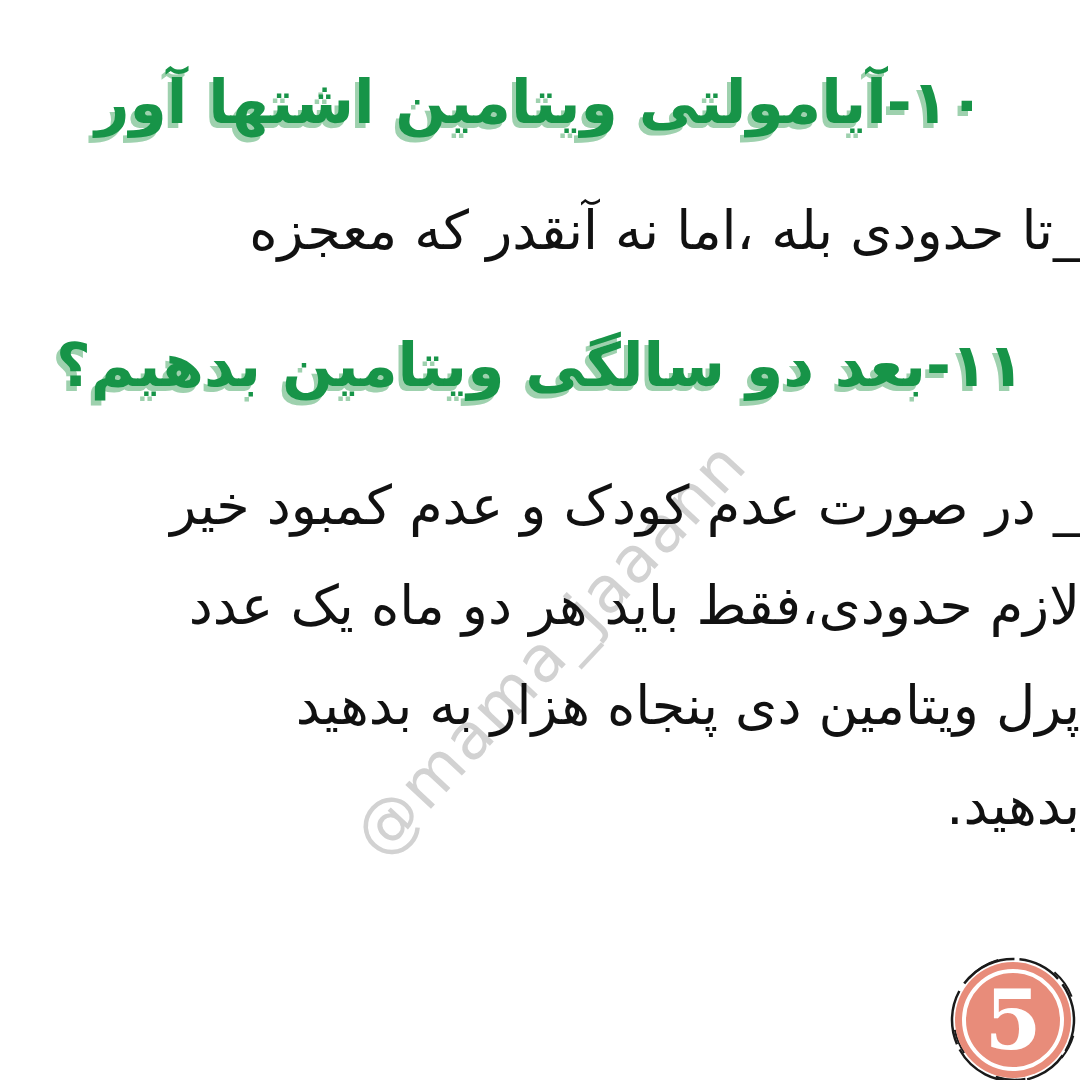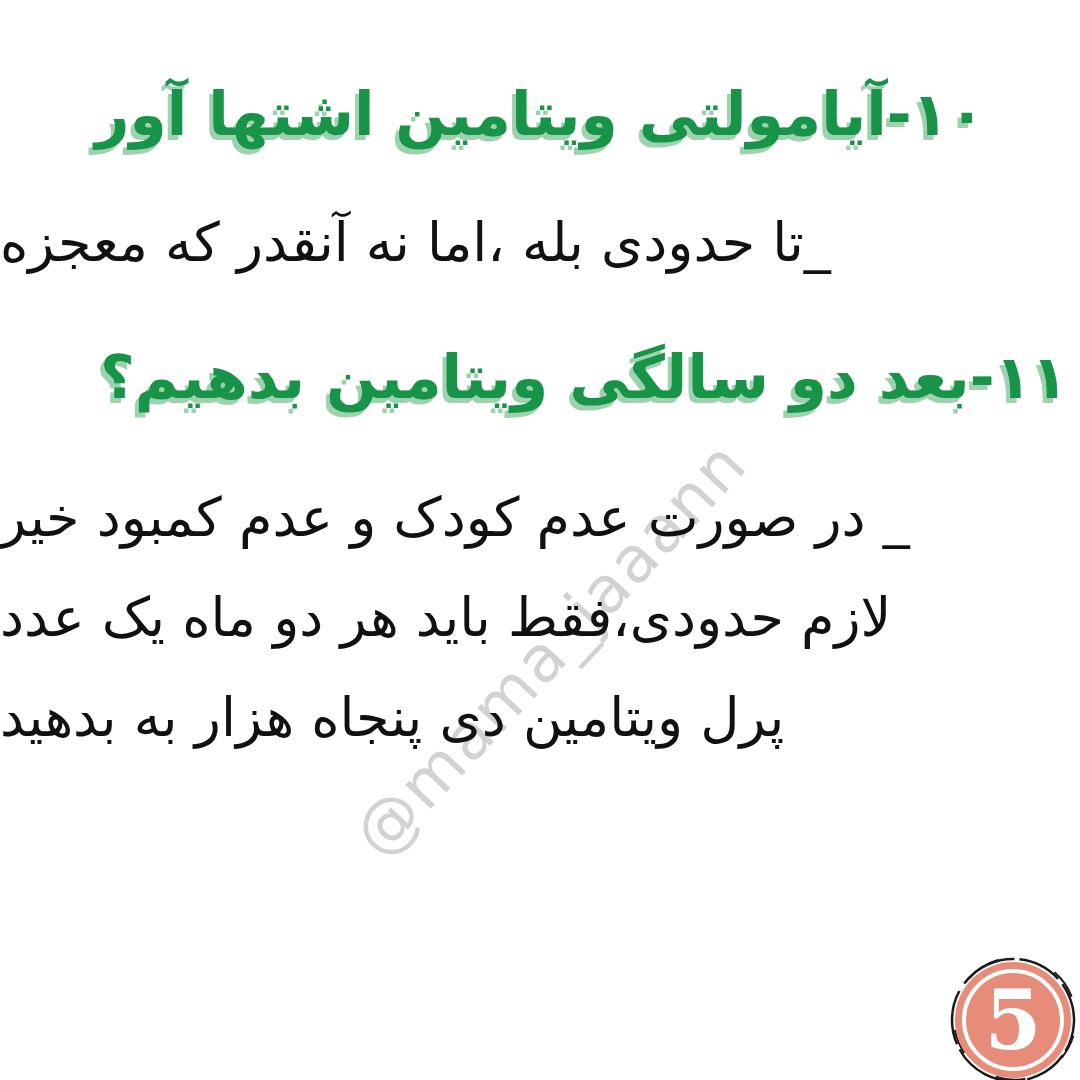--- a/index.html
+++ b/index.html
@@ -32,42 +32,42 @@
     opacity: 0.75;
     z-index: 0;
     white-space: nowrap;
     user-select: none;
   }
   .content {
     position: relative;
     z-index: 1;
   }
   .q-heading {
-    margin: 12px;
+    margin: 0;
     text-align: center;
     font-size: 60px;
     font-weight: bold;
     line-height: 1.42;
     color: var(--heading-green, #179448);
     text-shadow: -4px 5px 0 var(--heading-shadow-green, #9ed1ae);
   }
   .q-heading .hline { display: block; }
   .q-answer {
     margin: 0;
-    text-align: left;
+    text-align: right;
     font-size: 54px;
     font-weight: normal;
     line-height: 1.85;
     color: var(--body-text, #111111);
   }
   .q-answer .aline { display: block; }
 
   #qa1 .q-heading { padding-top: 60px; }
   #qa1 .q-answer  { margin-top: 36px; }
-  #qa2 .q-heading { margin-top: 42px; text-align: right; }
+  #qa2 .q-heading { margin-top: 42px; }
   #qa2 .q-answer  { margin-top: 48px; }
 
   
   .badge {
     position: absolute;
     left: 949px;
     top: 956px;
     width: 128px;
     height: 128px;
     z-index: 2;
@@ -115,20 +115,21 @@
     </section>
 
     <section id="qa2">
       <h2 class="q-heading">
         <span class="hline">۱۱-بعد دو سالگی ویتامین بدهیم؟</span>
       </h2>
       <div class="q-answer">
         <span class="aline">_ در صورت عدم کودک و عدم کمبود خیر</span>
         <span class="aline">لازم حدودی،فقط باید هر دو ماه یک عدد</span>
         <span class="aline">پرل ویتامین دی پنجاه هزار به بدهید</span>
+        <span class="aline">بدهید.</span>
       </div>
     </section>
 
   </div>
 
   <div class="badge">
     <svg viewBox="0 0 128 128" width="128" height="128">
       <circle class="sketch" cx="64" cy="64" r="61" stroke-dasharray="58 5 44 7 72 6 55 9" transform="rotate(-24 64 64)"></circle>
       <circle class="sketch2" cx="63" cy="62" r="61" stroke-dasharray="30 40 25 55 35 60" transform="rotate(80 64 64)"></circle>
       <circle class="fillcircle" cx="64" cy="64" r="58"></circle>

